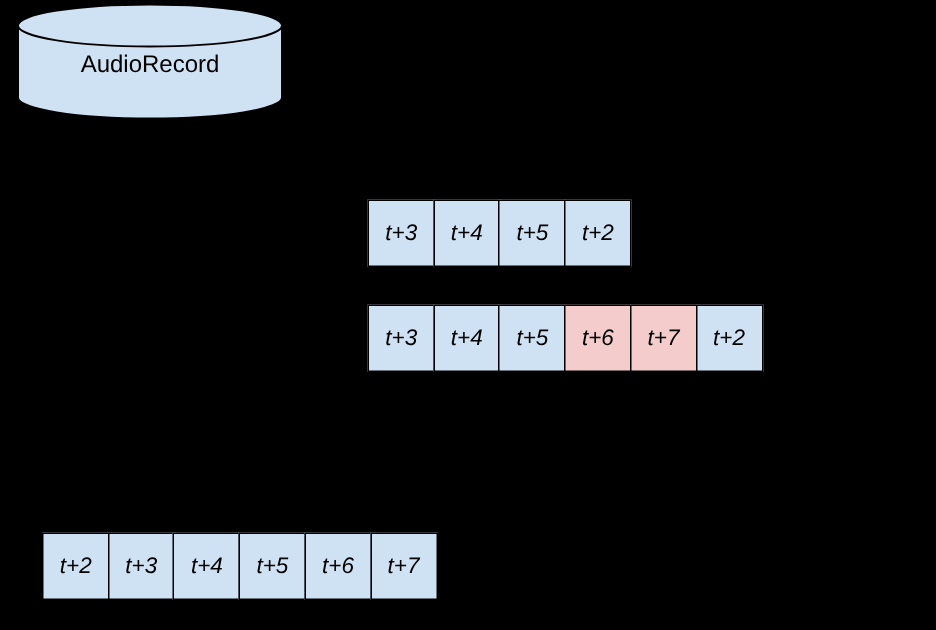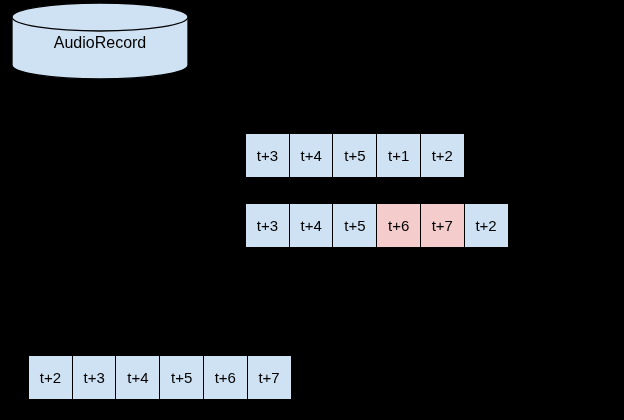--- a/index.html
+++ b/index.html
@@ -25,20 +25,21 @@
     stroke-width: 1.3;
   }
   .cyl-label {
     fill: var(--text, #000);
     font-family: "Liberation Sans", sans-serif;
     font-size: 16px;
   }
   .cell-row {
     position: absolute;
     display: flex;
+    font-style: italic;
   }
   .cell {
     box-sizing: border-box;
     width: 45px;
     height: 45px;
     background: var(--cell-blue, #cfe2f3);
     border: 1.3px solid var(--border, #000);
     display: flex;
     align-items: center;
     justify-content: center;
@@ -61,21 +62,20 @@
 <svg class="cylinder-svg" width="200" height="85" viewBox="0 0 200 85">
   <path class="cyl-shape" d="M12,17 L12,65 A88,14 0 0,0 188,65 L188,17"></path>
   <ellipse class="cyl-shape" cx="100" cy="17" rx="88" ry="14"></ellipse>
   <text class="cyl-label" x="100" y="48" text-anchor="middle">AudioRecord</text>
 </svg>
 
 <div class="cell-row row-wrapped">
     <div class="cell">t+3</div>
     <div class="cell">t+4</div>
     <div class="cell">t+5</div>
-    <div class="cell">t+1</div>
     <div class="cell">t+2</div>
   </div>
 
 <div class="cell-row row-updated">
     <div class="cell">t+3</div>
     <div class="cell">t+4</div>
     <div class="cell">t+5</div>
     <div class="cell highlight">t+6</div>
     <div class="cell highlight">t+7</div>
     <div class="cell">t+2</div>

